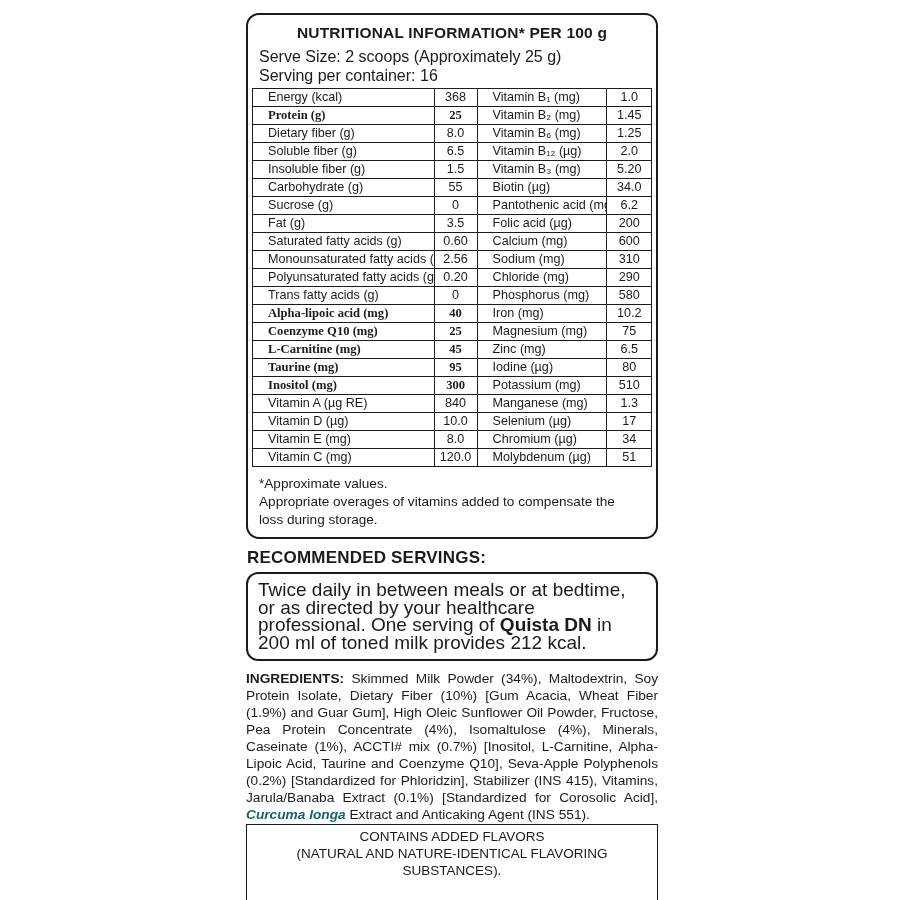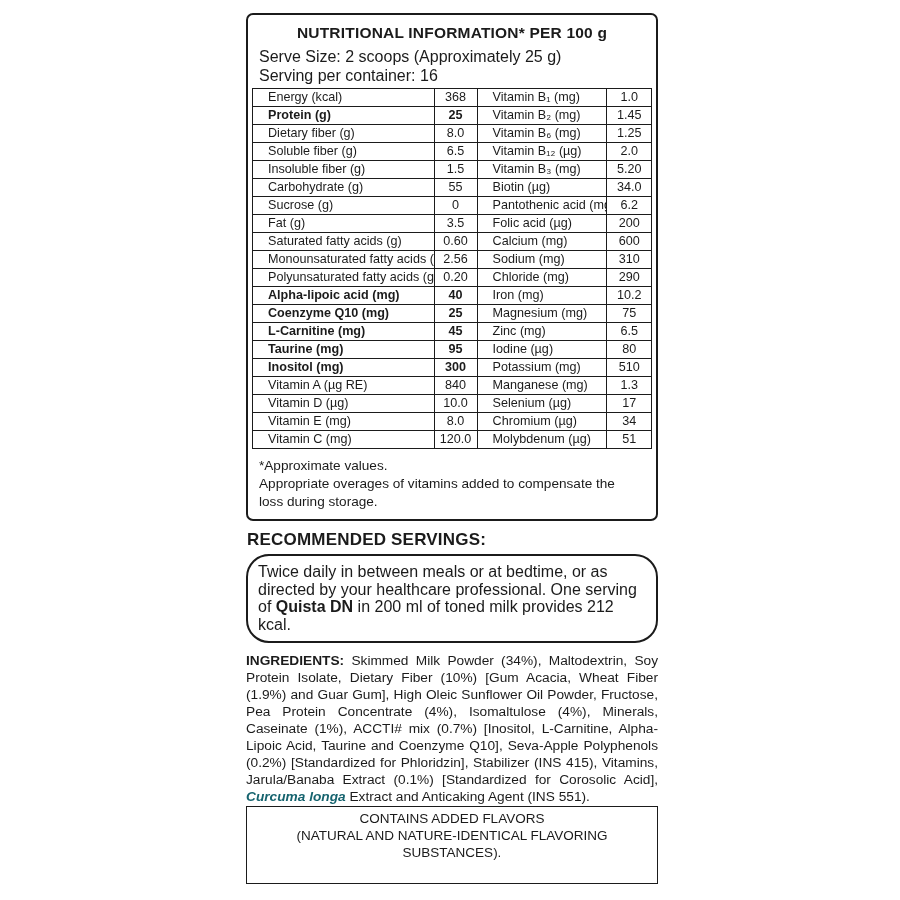--- a/index.html
+++ b/index.html
@@ -2,40 +2,40 @@
 <html style="--accent: #15636e; --ink: #1b1b1b;"><head>
 <meta charset="utf-8">
 <style>
   :root { --ink:#1b1b1b; --accent:#15636e; --bg:#ffffff; }
   * { box-sizing: border-box; margin: 0; padding: 0; }
   html,body { width:900px; height:900px; background:var(--bg); overflow:hidden; }
   body { font-family:"Liberation Sans","DejaVu Sans",sans-serif; color:var(--ink); }
   .sheet { width:412px; margin:13px 0 0 246px; }
 
   
-  .panel-top { border:2px solid var(--ink); border-radius:7px; padding:7px 0 8px 0; }
+  .panel-top { border:2px solid var(--ink); border-radius:13px; padding:7px 0 8px 0; }
   .nutri-title { font-weight:bold; font-size:15.5px; text-align:center; letter-spacing:.2px; margin:2px 8px 5px; }
   .serve-line { font-size:16px; line-height:19px; padding:0 0 0 11px; }
 
   table.nutri { border-collapse:collapse; width:calc(100% - 8px); margin:3px auto 5px;
                 table-layout:fixed; }
   table.nutri td { border:1.5px solid var(--ink); font-size:12.6px; line-height:16.6px;
                    height:18px; overflow:hidden; white-space:nowrap; }
   td.lbl { padding-left:15px; }
   td.lbl.ind { padding-left:15px; }
   td.val { text-align:center; padding:0 2px; }
-  td.bold { font-weight:bold; }
+  td.bold { font-weight:bold;font-family:Liberation Serif, serif; }
   col.c-lbl-l{width:45.5%;} col.c-val-l{width:10.8%;} col.c-lbl-r{width:32.5%;} col.c-val-r{width:11.2%;}
 
   .footnote { font-size:13.6px; line-height:18px; padding:3px 14px 0 11px; }
 
   
   .rec-heading { font-weight:bold; font-size:17px; letter-spacing:.2px; margin:9px 0 4px 1px; }
-  .panel-servings { border:2px solid var(--ink); border-radius:23px; padding:7px 10px 8px; 
-                    font-size:16px; line-height:17.6px; }
+  .panel-servings { border:2px solid var(--ink); border-radius:12px; padding:7px 10px 8px; 
+                    font-size:19px; line-height:17.6px; }
 
   
   .ingredients { margin-top:10px; font-size:13.7px; line-height:16.9px; text-align:justify; }
   .seg-bold { font-weight:bold; }
   .seg-italic-teal { font-weight:bold; font-style:italic; color:var(--accent);margin-top:48px; }
 
   
   .box-flavors { margin-top:0; border:1.5px solid var(--ink); padding:3px 2px 22px;
                  text-align:center; font-size:13.5px; line-height:17px; }
 </style>
@@ -117,20 +117,26 @@
             <td class="lbl">Sodium (mg)</td>
             <td class="val">310</td>
           </tr>
           <tr>
             <td class="lbl ind">Polyunsaturated fatty acids (g)</td>
             <td class="val">0.20</td>
             <td class="lbl">Chloride (mg)</td>
             <td class="val">290</td>
           </tr>
           <tr>
+            <td class="lbl ind">Trans fatty acids (g)</td>
+            <td class="val">0</td>
+            <td class="lbl">Phosphorus (mg)</td>
+            <td class="val">580</td>
+          </tr>
+          <tr>
             <td class="lbl bold">Alpha-lipoic acid (mg)</td>
             <td class="val bold">40</td>
             <td class="lbl">Iron (mg)</td>
             <td class="val">10.2</td>
           </tr>
           <tr>
             <td class="lbl bold">Coenzyme Q10 (mg)</td>
             <td class="val bold">25</td>
             <td class="lbl">Magnesium (mg)</td>
             <td class="val">75</td>

